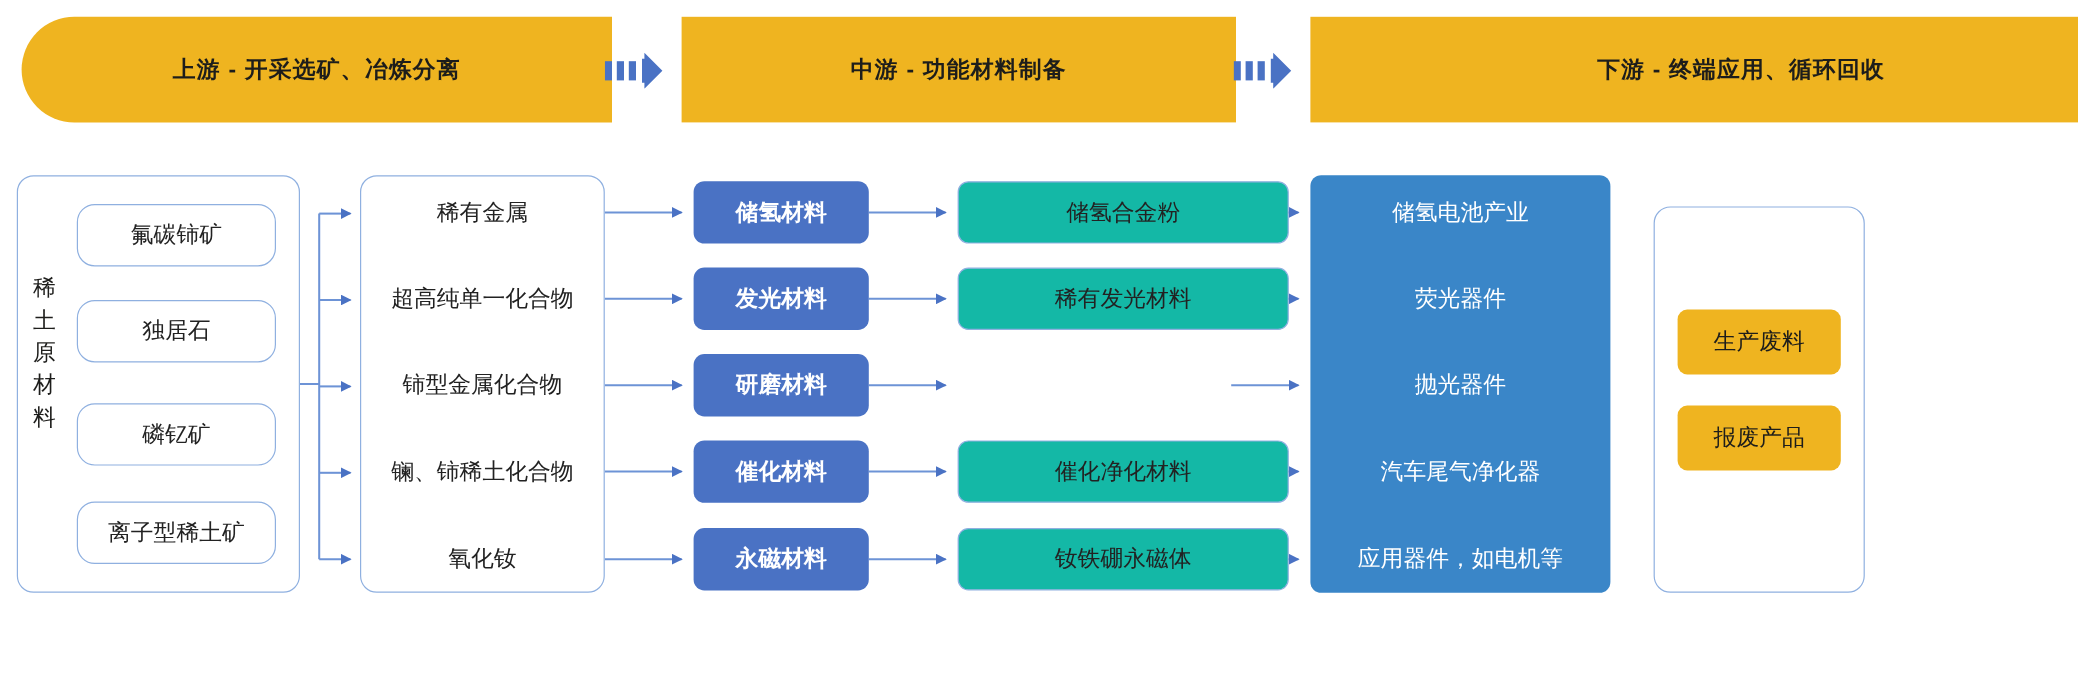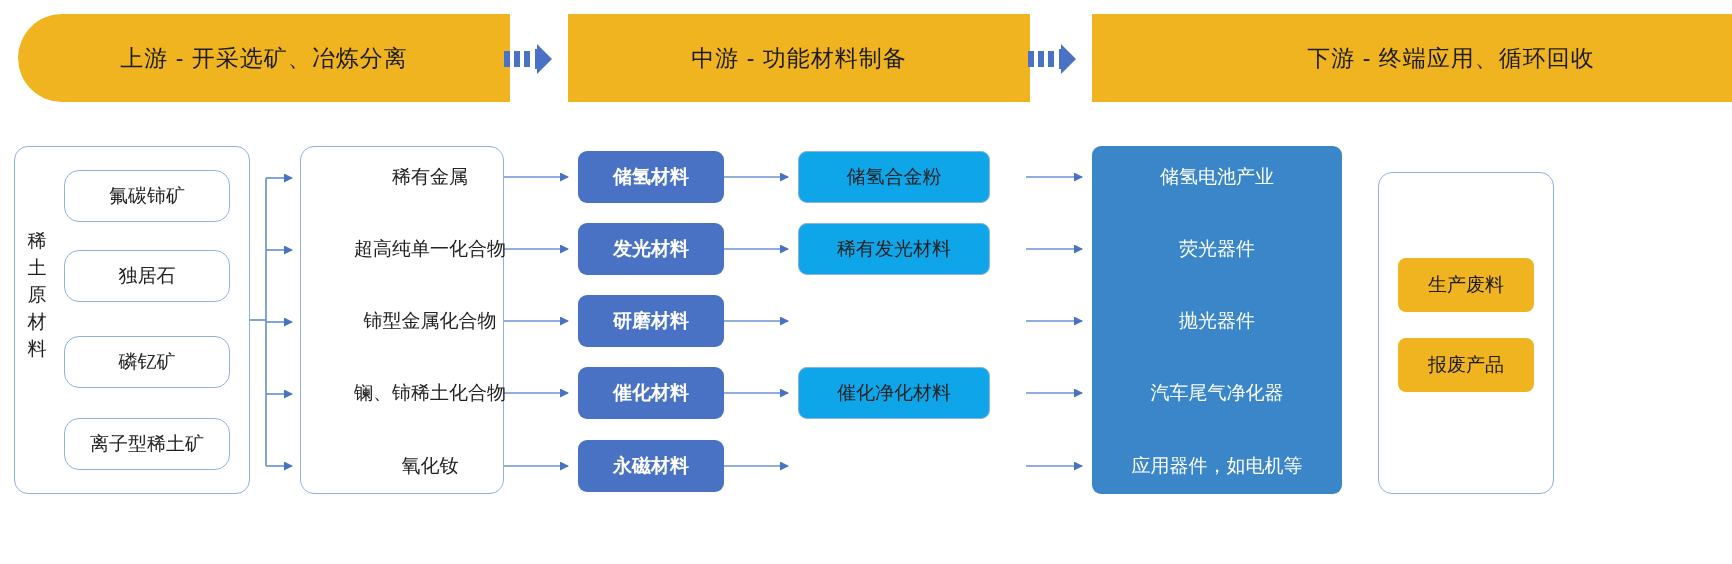--- a/index.html
+++ b/index.html
@@ -21,22 +21,22 @@
   
   .band {
     position: absolute;
     top: 14px;
     height: 88px;
     background: #efb420;
     display: flex;
     align-items: center;
     justify-content: center;
     color: #1d1d1b;
-    font-size: 23px;
-    font-weight: normal;
+    font-size: 19px;
+    font-weight: bold;
     letter-spacing: 1px;
     box-sizing: border-box;
   }
   #band-up   { left: 18px;   width: 492px;  border-radius: 46px 0 0 46px; }
   #band-mid  { left: 568px;  width: 462px;  border-radius: 0; }
   #band-down { left: 1092px; width: 718px;  border-radius: 0; }
 
   .band-arrow {
     position: absolute;
     top: 44px;
@@ -102,21 +102,20 @@
     position: absolute;
     left: 302px;
     width: 200px;
     height: 34px;
     display: flex;
     align-items: center;
     justify-content: center;
     font-size: 19px;
     color: #222;
     white-space: nowrap;
-    padding-left: 28px;
   }
 
   
   .mat-box {
     position: absolute;
     left: 578px;
     width: 146px;
     height: 52px;
     background: #4a72c4;
     border-radius: 9px;
@@ -126,25 +125,25 @@
     color: #ffffff;
     font-size: 19px;
     font-weight: bold;
     box-sizing: border-box;
   }
 
   
   .prod-box {
     position: absolute;
     left: 798px;
-    width: 192px;
+    width: 276px;
     height: 52px;
     border: 1.6px solid #8fb0e0;
     border-radius: 9px;
-    background: #0ea5e9;
+    background: #14b8a6;
     display: flex;
     align-items: center;
     justify-content: center;
     font-size: 19px;
     color: #222;
     box-sizing: border-box;
   }
 
   
   #app-panel {
@@ -278,20 +277,21 @@
 
   <div class="mat-box" style="top:151px">储氢材料</div>
   <div class="mat-box" style="top:223px">发光材料</div>
   <div class="mat-box" style="top:295px">研磨材料</div>
   <div class="mat-box" style="top:367px">催化材料</div>
   <div class="mat-box" style="top:440px">永磁材料</div>
 
   <div class="prod-box" style="top:151px">储氢合金粉</div>
   <div class="prod-box" style="top:223px">稀有发光材料</div>
   <div class="prod-box" style="top:367px">催化净化材料</div>
+  <div class="prod-box" style="top:440px">钕铁硼永磁体</div>
 
   <div id="app-panel"></div>
 
   <div class="app-item" style="top:160px">储氢电池产业</div>
   <div class="app-item" style="top:232px">荧光器件</div>
   <div class="app-item" style="top:304px">抛光器件</div>
   <div class="app-item" style="top:376px">汽车尾气净化器</div>
   <div class="app-item" style="top:449px">应用器件，如电机等</div>
 
   <div class="card-outline" id="recycle-card"></div>

